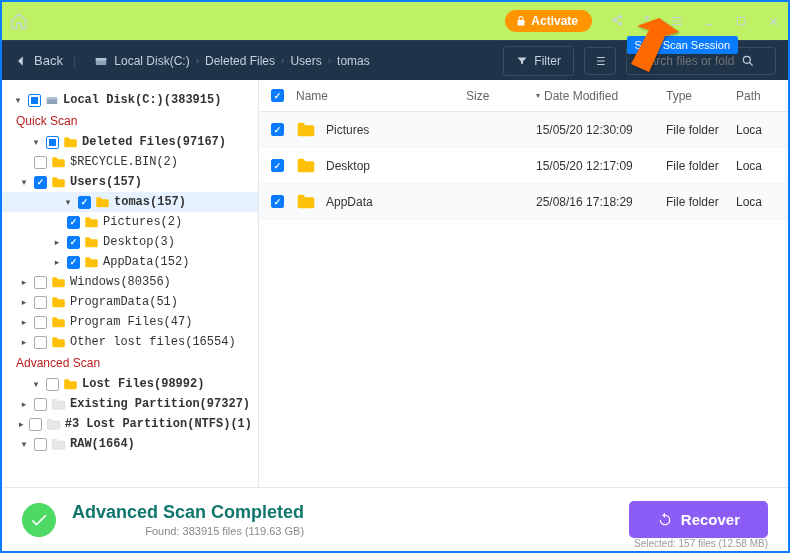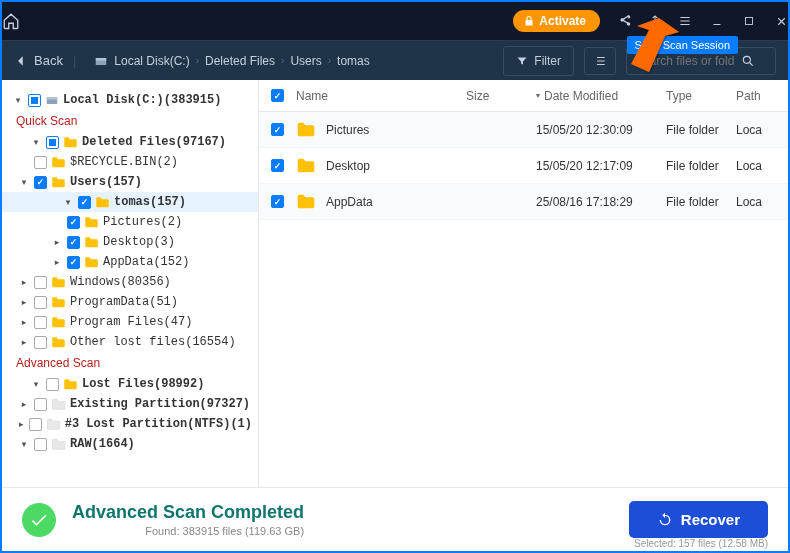--- a/index.html
+++ b/index.html
@@ -1,20 +1,20 @@
 <!DOCTYPE html>
 <html><head>
 <meta charset="utf-8">
 <style>
 * { margin: 0; padding: 0; box-sizing: border-box; font-family: "Segoe UI", Arial, sans-serif; }
 body { width: 790px; height: 553px; background: #0a7cff; overflow: hidden; position: relative; border: 2px solid #0a7cff; }
 .app { width: 100%; height: 100%; background: #fff; display: flex; flex-direction: column; }
 
 
-.titlebar { height: 38px; background: #0f172a; display: flex; align-items: center; padding: 0 0; color: #c5d0dc; }
+.titlebar { height: 38px; background: #bef264; display: flex; align-items: center; padding: 0 8px; color: #c5d0dc; }
 .titlebar .home-icon { width: 18px; height: 18px; }
 .titlebar .spacer { flex: 1; }
 .activate-btn { background: #ff9500; color: #fff; border-radius: 14px; padding: 4px 14px 4px 10px; font-size: 12px; font-weight: 600; display: flex; align-items: center; gap: 4px; cursor: pointer; }
 .titlebar-icons { display: flex; gap: 16px; margin-left: 18px; align-items: center; }
 .titlebar-icons .ticon { width: 14px; height: 14px; cursor: pointer; color: #c5d0dc; display: flex; align-items: center; justify-content: center; }
 .win-controls { display: flex; gap: 18px; margin-left: 18px; align-items: center; }
 .win-controls .ticon { width: 14px; height: 14px; cursor: pointer; color: #c5d0dc; display: flex; align-items: center; justify-content: center; }
 
 
 .tooltip { position: absolute; top: 34px; right: 50px; background: #0a7cff; color: #fff; font-size: 11px; padding: 3px 8px; border-radius: 2px; z-index: 100; }
@@ -72,21 +72,21 @@
 .file-row .fname { flex: 0 0 140px; } .file-row .fsize { flex: 0 0 70px; }
 .file-row .fdate { flex: 0 0 130px; } .file-row .ftype { flex: 0 0 70px; }
 .file-row .fpath { flex: 0 0 40px; }
 
 
 .footer { height: 64px; border-top: 1px solid #e5e8eb; display: flex; align-items: center; padding: 0 20px; gap: 16px; background: #fff; }
 .check-circle { width: 34px; height: 34px; border-radius: 50%; background: #4cd964; display: flex; align-items: center; justify-content: center; }
 .scan-info .title { font-size: 18px; font-weight: 700; color: #0f766e; text-align: center; }
 .scan-info .sub { font-size: 11px; color: #888; margin-top: 2px; text-align: right; }
 .footer .spacer { flex: 1; }
-.recover-btn { background: #1d4ed8; color: #fff; border-radius: 5px; padding: 10px 28px; font-size: 15px; font-weight: 600; display: flex; align-items: center; gap: 8px; cursor: pointer; }
+.recover-btn { background: #8b5cf6; color: #fff; border-radius: 5px; padding: 10px 28px; font-size: 15px; font-weight: 600; display: flex; align-items: center; gap: 8px; cursor: pointer; }
 .selected-info { position: absolute; right: 20px; bottom: 2px; font-size: 10px; color: #999; }
 
 
 .arrow-overlay { position: absolute; top: 14px; left: 619px; z-index: 200; pointer-events: none; }
 
 svg { display: block; }
 </style>
 </head>
 <body>
 

